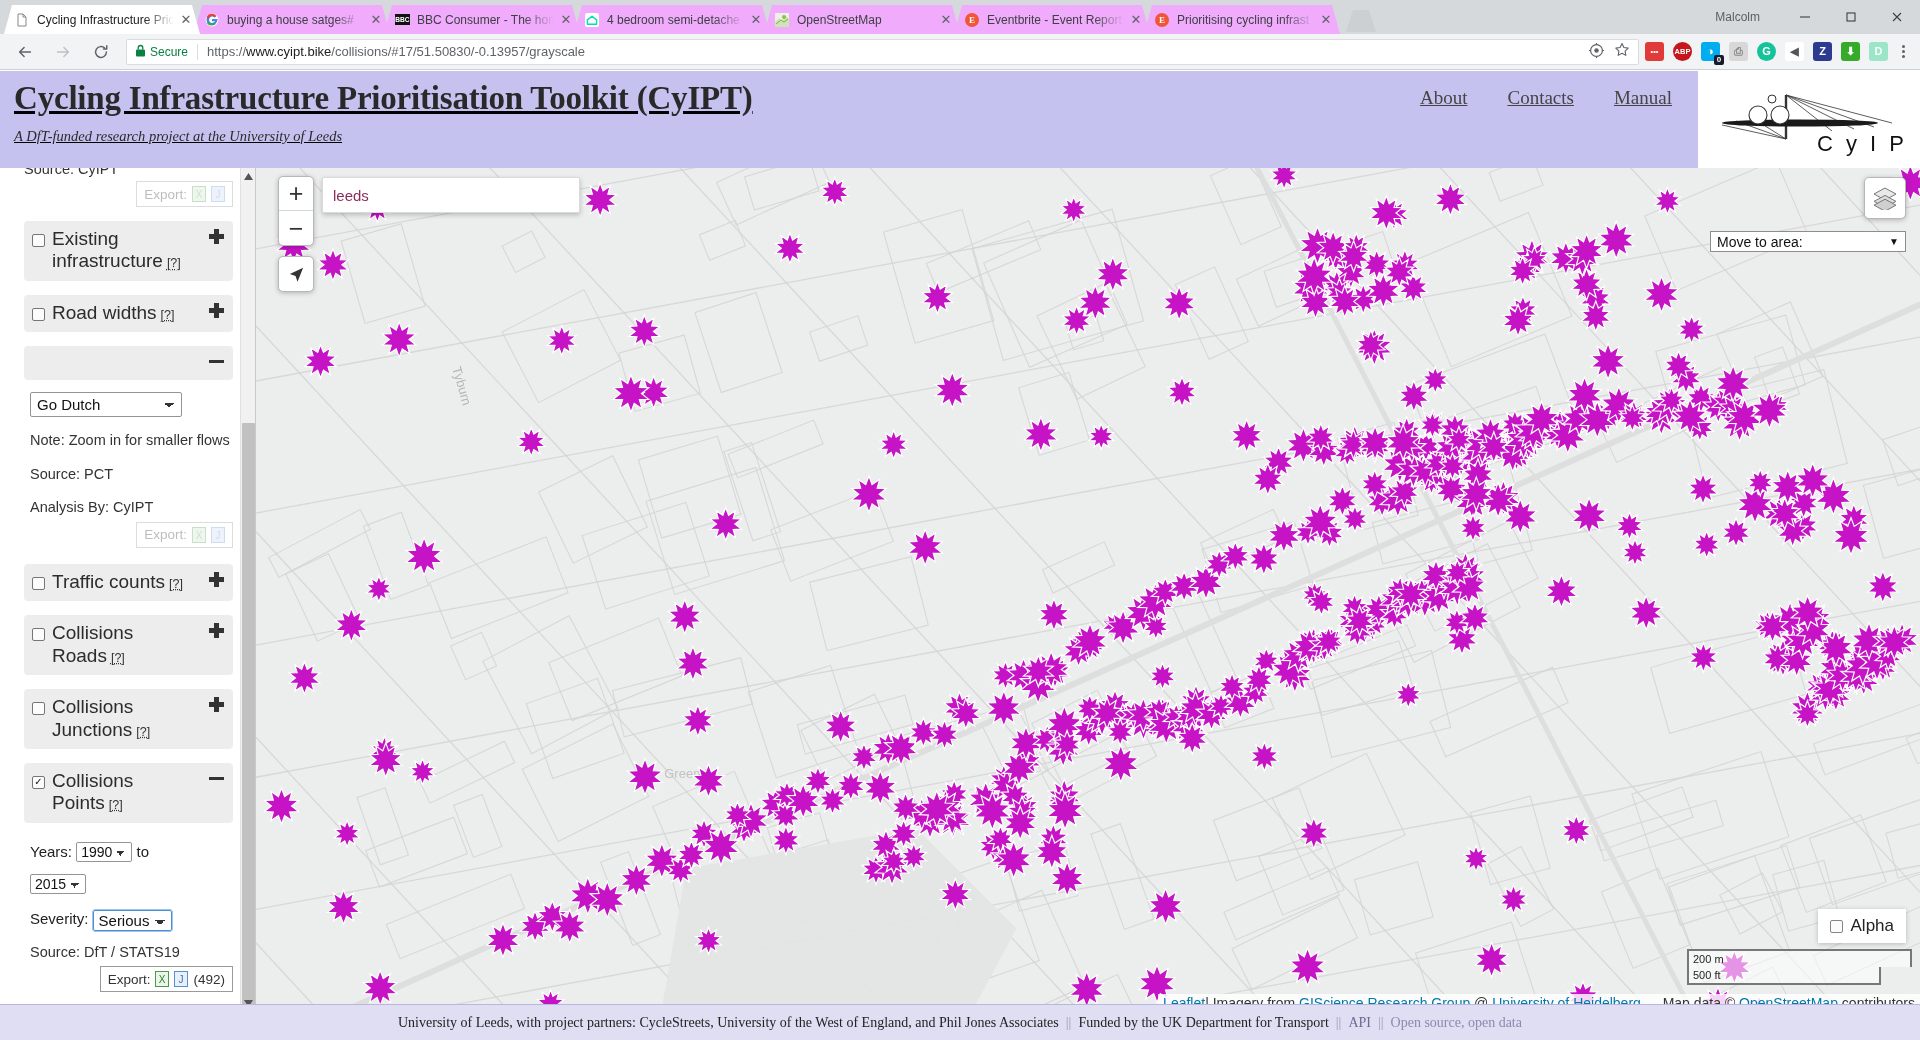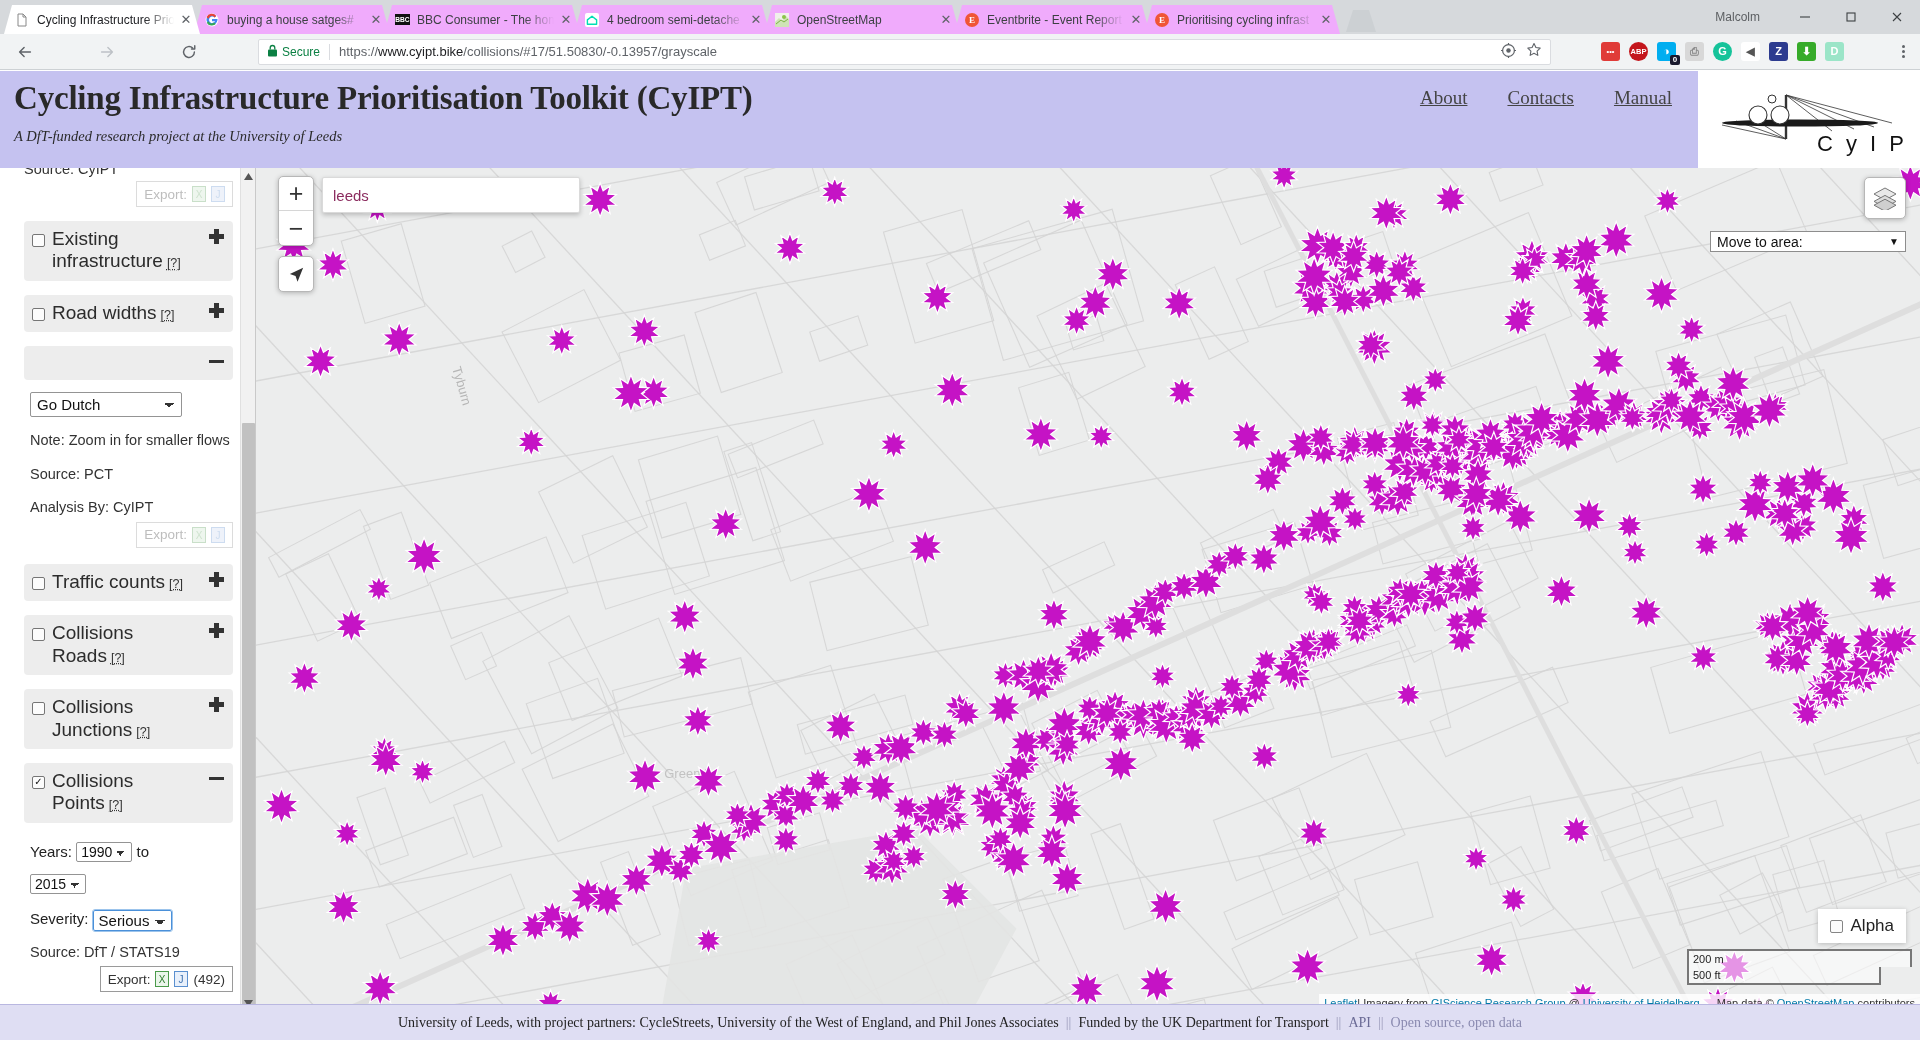--- a/index.html
+++ b/index.html
@@ -58,21 +58,20 @@
   }
   .profile-name { font-size: 12px; color: #5c5f62; margin-right: 22px; }
   .wbtn { width: 46px; height: 30px; display:flex; align-items:center; justify-content:center; color:#3c4043; }
   .wbtn svg { display:block; }
 
   
   .toolbar {
     height: 36px; background: #f1f3f4;
     display: flex; align-items: center; padding: 0 6px;
     border-bottom: 1px solid #cdd1d4;
-    gap: 44px;
   }
   .navbtn {
     width: 28px; height: 28px; margin: 0 5px;
     display: flex; align-items: center; justify-content: center; color: #5f6368;
   }
   .navbtn.disabled { color: #bdc1c6; }
   .omnibox {
     flex: 1 1 auto; height: 26px; background: #fff;
     border: 1px solid #dadce0; border-radius: 2px;
     display: flex; align-items: center; padding: 0 8px;
@@ -92,21 +91,21 @@
   }
   .ext-badge {
     position:absolute; right:-4px; bottom:-4px; background:#1a1a2e; color:#fff;
     font-size:8px; line-height:10px; min-width:10px; text-align:center;
     border-radius:2px; padding:0 1px;
   }
   .kebab { width:22px; display:flex; flex-direction:column; align-items:center; gap:2px; }
   .kebab i { width:3px; height:3px; background:#5f6368; border-radius:50%; display:block; }
 
   
-  #page { position:absolute; top:71px; left:0; width:1920px; height:969px; background:#fff; }
+  #page { position:absolute; top:71px; left:0; width:1920px; height:969px; background:#fff;text-decoration:underline; }
 
   
   .site-header {
     height: 97px; background:#c5c2f0;
     position:relative; display:flex; align-items:flex-start;
   }
   .hdr-left { padding: 9px 0 0 14px; }
   .site-title {
     font-family: "Liberation Serif", serif;
     font-size: 33px; font-weight: bold; color:#292929;
@@ -247,21 +246,21 @@
     font-size:11px; color:#333;
   }
   .scale-ctl div {
     border:2px solid #777; border-top:none; color:#222; padding:0 4px;
     background:rgba(255,255,255,.55); line-height:16px;
   }
   .scale-ctl .s-top { border-top:2px solid #777; border-bottom:none; width:100%; }
   .scale-ctl .s-bot { width: 86%; }
   .attrib {
     position:absolute; right:0; bottom:0; height:17px;
-    background:rgba(255,255,255,.82); font-size:11px; color:#333;
+    background:rgba(255,255,255,.82); font-size:14px; color:#333;
     display:flex; align-items:center; padding:0 5px; white-space:nowrap;
   }
   .attrib a { color:#0078a8; text-decoration:none; }
 
   
   .site-footer {
     position:absolute; left:0; bottom:0; width:1920px; height:36px;
     background:#dfdef3; border-top:1px solid #b9b7e0;
     display:flex; align-items:center; justify-content:center;
     font-family:"Liberation Serif", serif; font-size:14px; color:#222;

